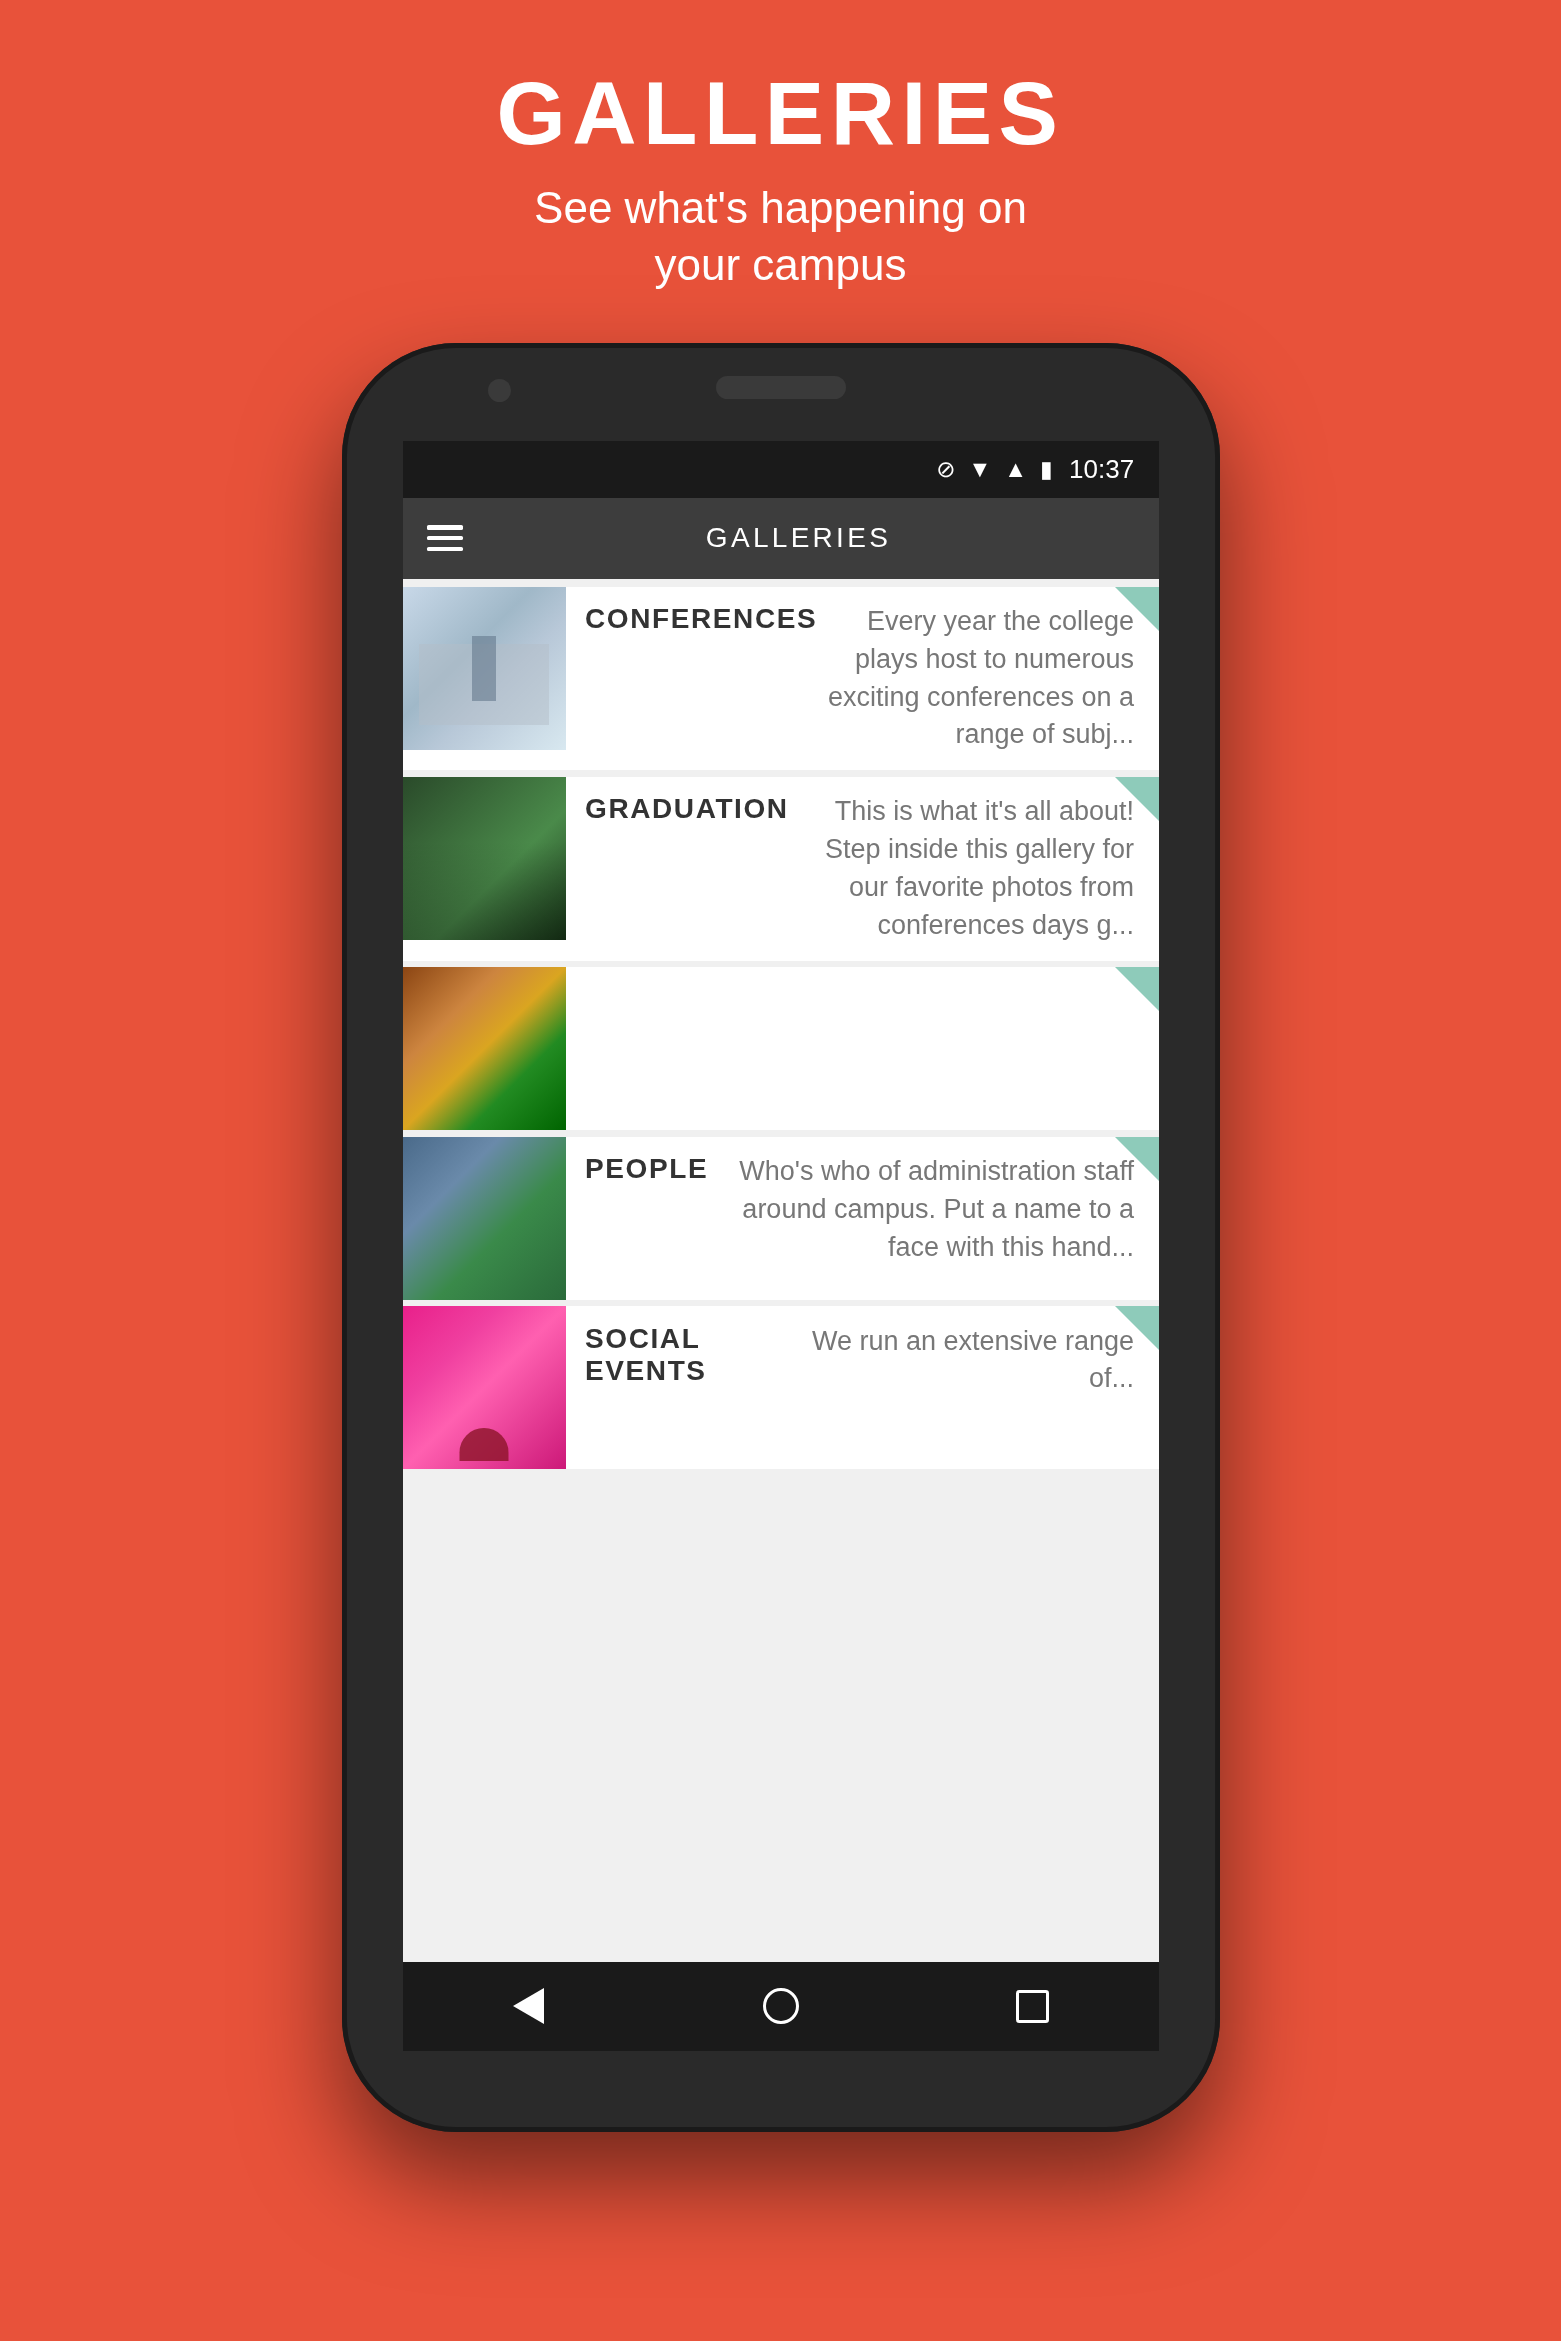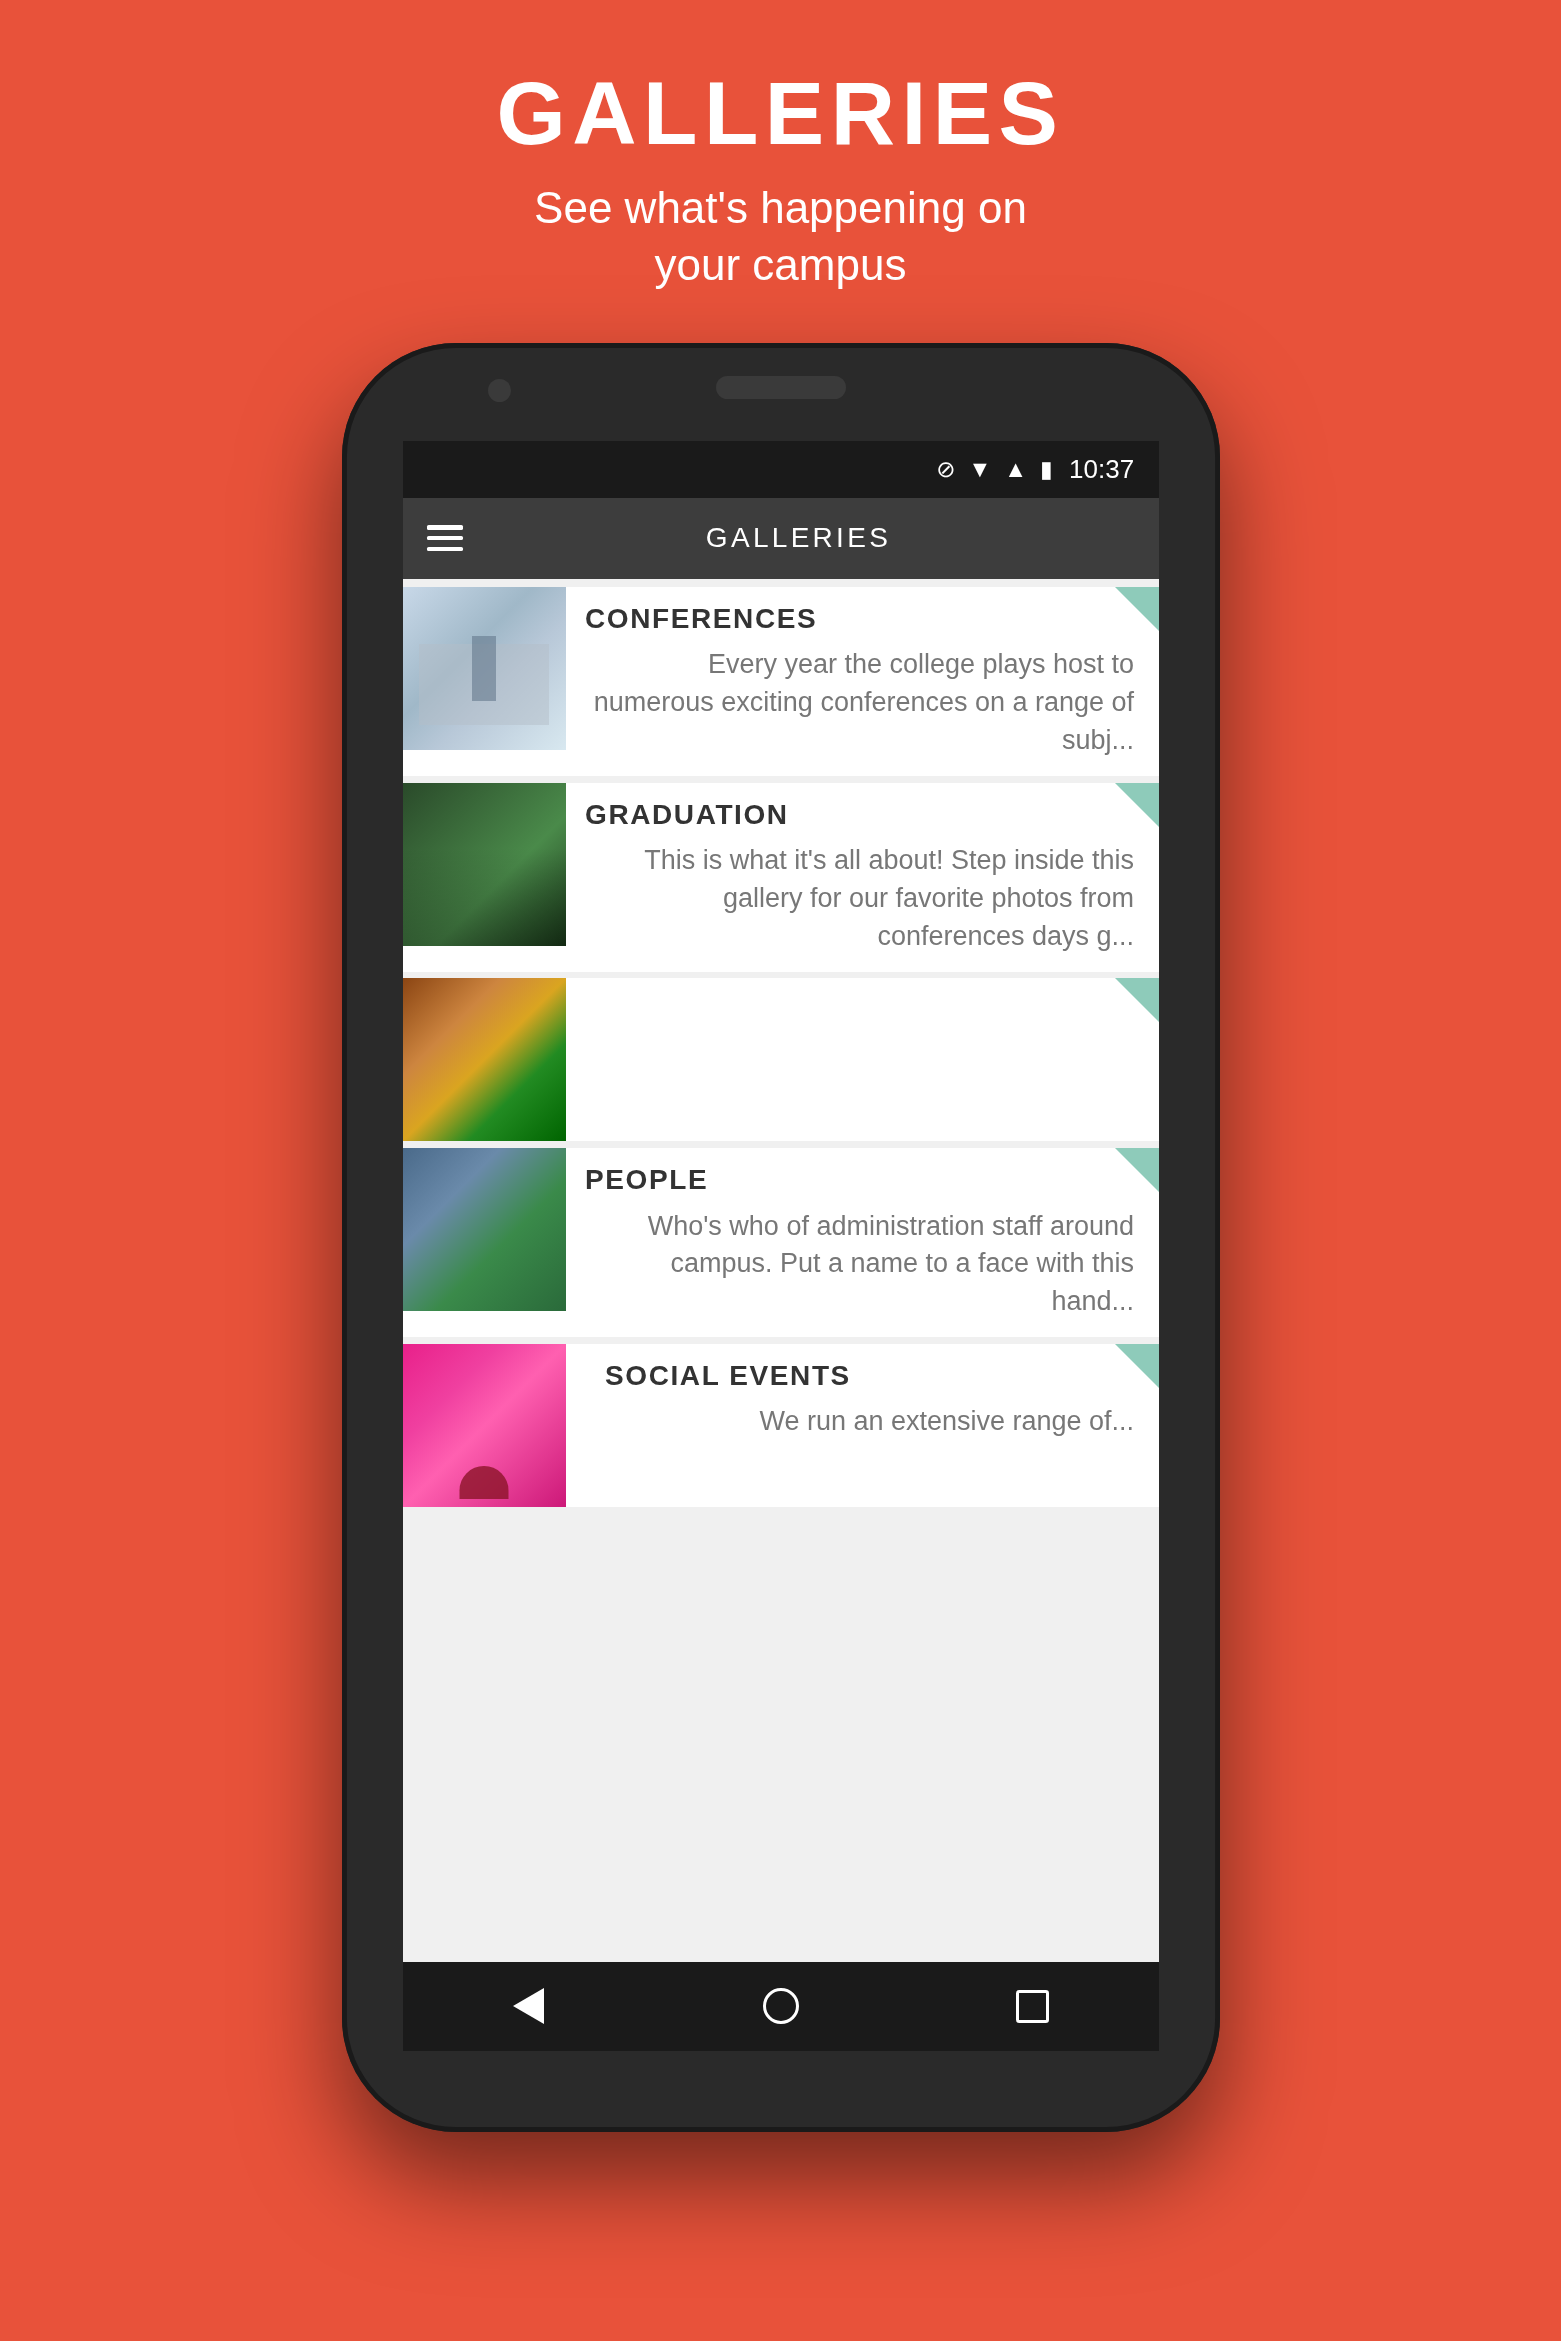--- a/index.html
+++ b/index.html
@@ -248,21 +248,21 @@
       width: 49px;
       height: 33px;
       background: rgba(140,20,40,0.8);
       border-radius: 24.4px 24.4px 0 0;
     }
 
     .gallery-item-content {
       flex: 1;
       padding: 16.3px 24.4px 16.3px 19.5px;
       display: flex;
-      flex-direction: column;
+      flex-direction: row;
       justify-content: flex-start;
     }
 
     .gallery-item-title {
       font-size: 28px;
       font-weight: 700;
       color: #333;
       letter-spacing: 1.6px;
       margin-bottom: 11.4px;
       text-transform: uppercase;
@@ -350,21 +350,20 @@
     }
 
     
     .gallery-item-partial {
       background: white;
       display: flex;
       align-items: stretch;
       position: relative;
       height: 98px;
       overflow: hidden;
-      gap: 20px;
     }
   </style>
 </head>
 <body>
 
 <div class="page-header">
   <h1 class="page-title">GALLERIES</h1>
   <p class="page-subtitle">See what's happening on<br>your campus</p>
 </div>
 

